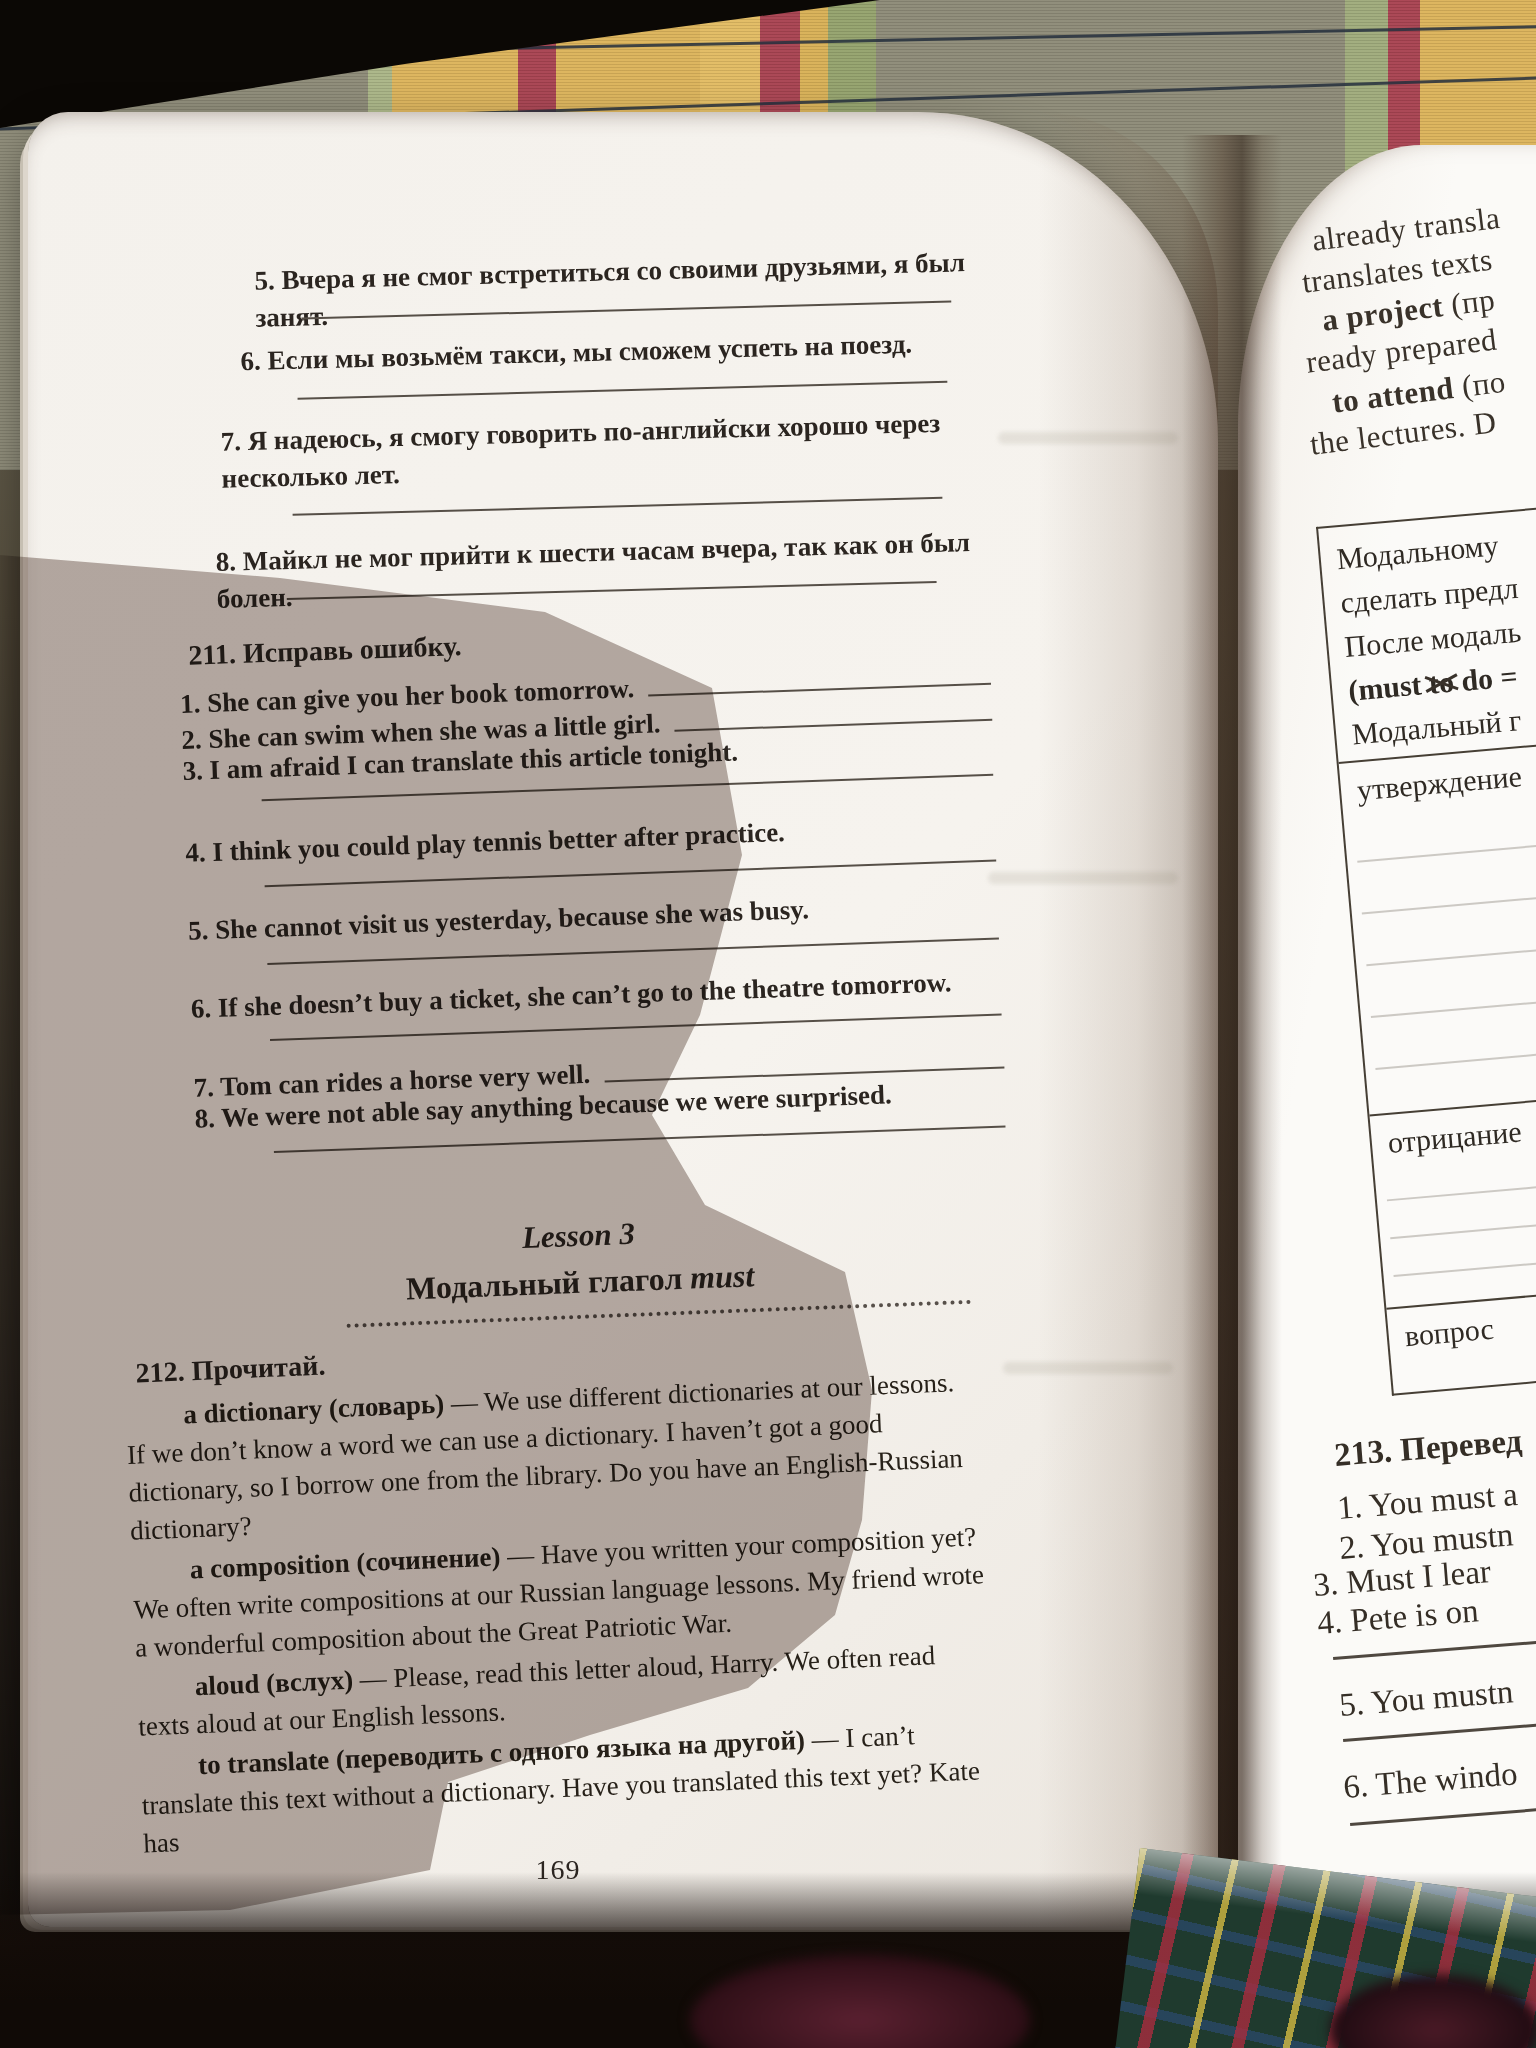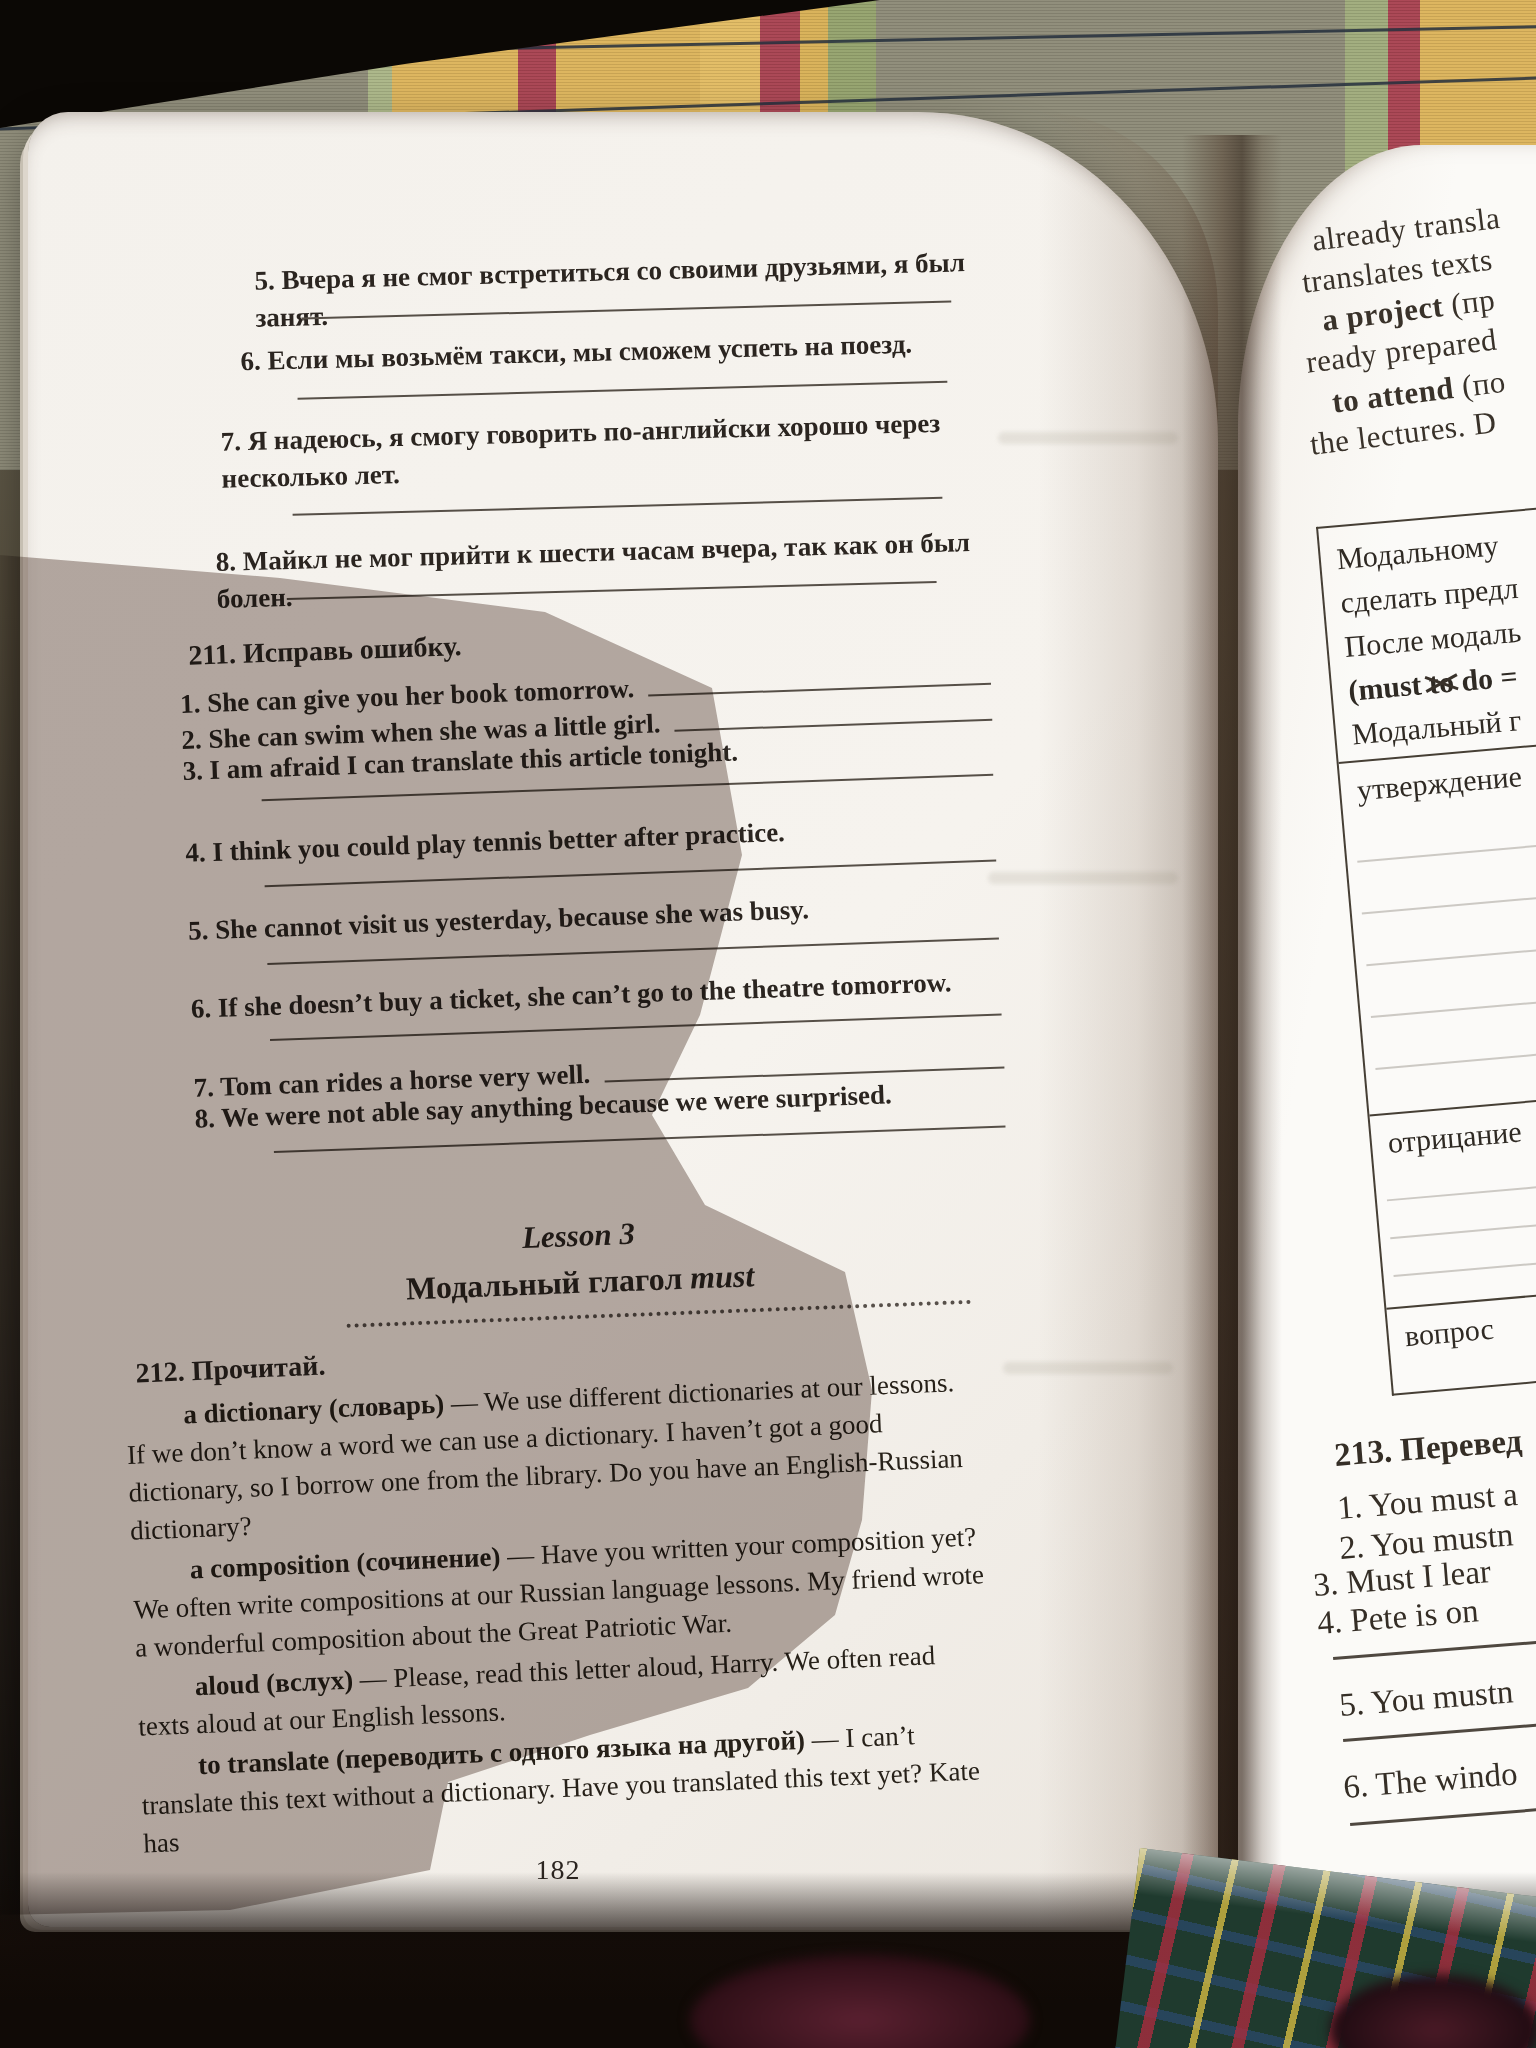--- a/index.html
+++ b/index.html
@@ -176,21 +176,21 @@
     </div>
 
     <div class="blk region-212">
       <div class="t212">212. Прочитай.</div>
       <p><span class="term">a dictionary</span><span class="term"> (словарь)</span><span> — We use different dictionaries at our lessons. If we don’t know a word we can use a dictionary. I haven’t got a good dictionary, so I borrow one from the library. Do you have an English-Russian dictionary?</span></p>
       <p><span class="term">a composition</span><span class="term"> (сочинение)</span><span> — Have you written your composition yet? We often write compositions at our Russian language lessons. My friend wrote a wonderful composition about the Great Patriotic War.</span></p>
       <p><span class="term">aloud</span><span class="term"> (вслух)</span><span> — Please, read this letter aloud, Harry. We often read texts aloud at our English lessons.</span></p>
       <p><span class="term">to translate</span><span class="term"> (переводить с одного языка на другой)</span><span> — I can’t translate this text without a dictionary. Have you translated this text yet? Kate has</span></p>
     </div>
 
-    <div class="blk page-number">182</div>
+    <div class="blk page-number">169</div>
   </div>
 
   <div class="page right-page">
     <div class="rp-line" style="left:72px;top:78px;"><span class="b"></span><span>already transla</span></div>
     <div class="rp-line" style="left:62px;top:120px;"><span class="b"></span><span>translates texts</span></div>
     <div class="rp-line" style="left:82px;top:158px;"><span class="b">a project</span><span> (пр</span></div>
     <div class="rp-line" style="left:66px;top:200px;"><span class="b"></span><span>ready prepared</span></div>
     <div class="rp-line" style="left:92px;top:240px;"><span class="b">to attend</span><span> (по</span></div>
     <div class="rp-line" style="left:70px;top:282px;"><span class="b"></span><span>the lectures. D</span></div>
 

